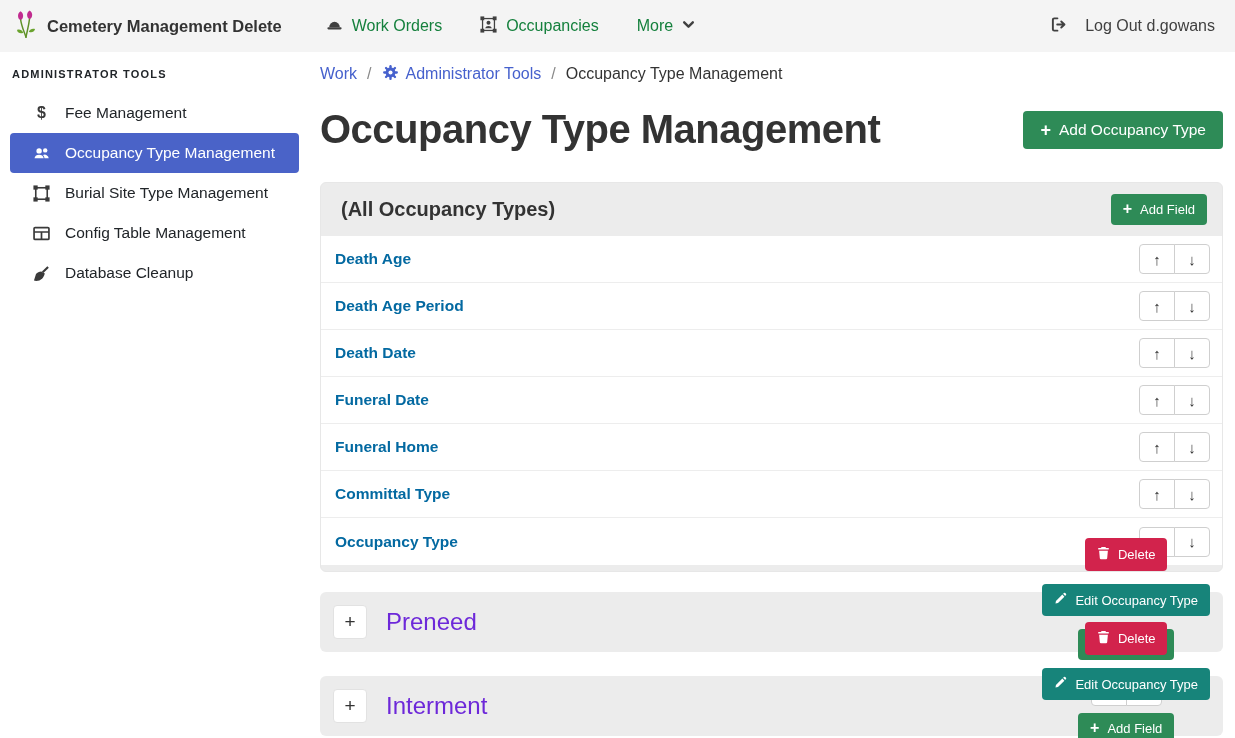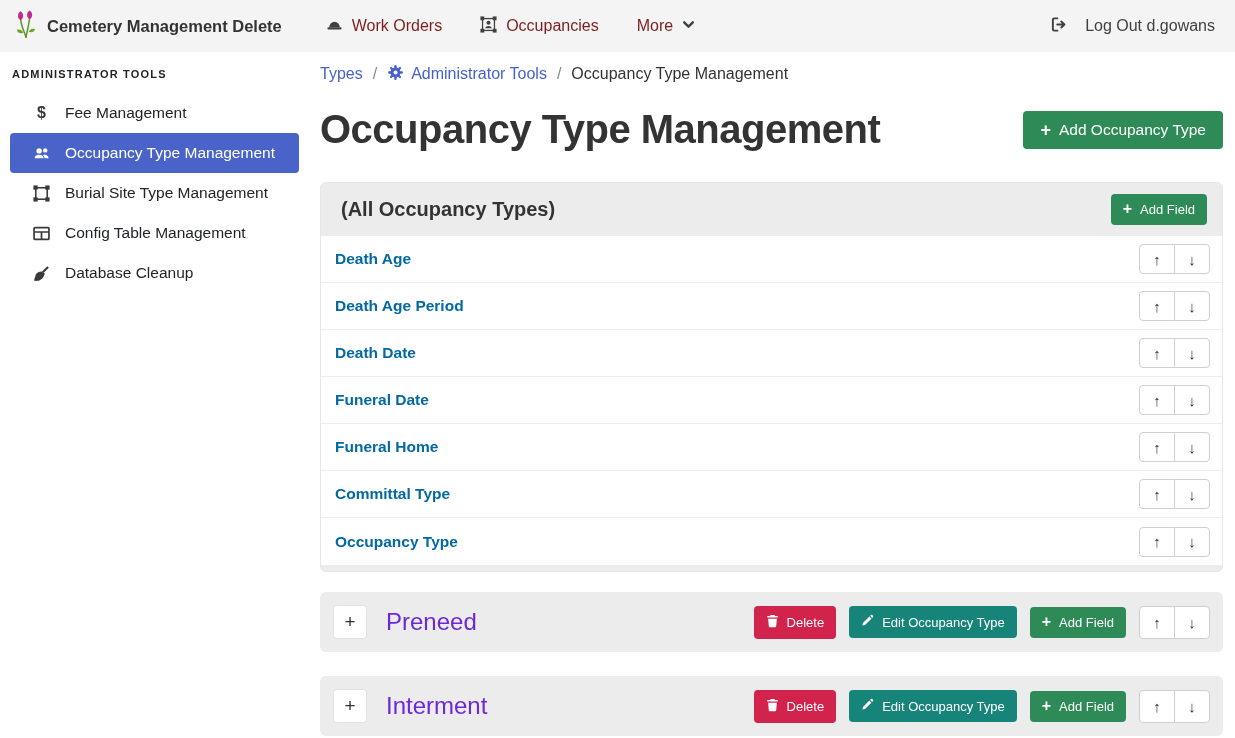--- a/index.html
+++ b/index.html
@@ -3,21 +3,21 @@
 <meta charset="utf-8">
 <style>
   * { box-sizing: border-box; margin: 0; padding: 0; }
   html, body { width: 1235px; height: 738px; overflow: hidden; }
   body { font-family: "Liberation Sans", sans-serif; background: #fff; color: #333; }
 
   
   .navbar { height: 52px; background: #f4f4f4; display: flex; align-items: center; padding: 0 20px 0 14px; }
   .brand { display: flex; align-items: center; gap: 9px; font-weight: 700; font-size: 16.5px; color: #333; cursor: pointer; }
   .nav-links { display: flex; gap: 38px; margin-left: 44px; align-items: center; }
-  .nav-link { display: flex; align-items: center; gap: 9px; font-size: 16px; color: #7f1d1d; cursor: pointer; }
+  .nav-link { display: flex; align-items: center; gap: 9px; font-size: 16px; color: #15803d; cursor: pointer; }
   .nav-link svg, .logout svg { flex: 0 0 auto; }
   .logout { margin-left: auto; display: flex; align-items: center; gap: 18px; font-size: 16px; color: #404040; cursor: pointer; }
 
   
   .page-body { display: flex; align-items: flex-start; }
 
   
   .sidebar { width: 310px; flex: 0 0 310px; padding-top: 6px; }
   .side-label { font-size: 11px; font-weight: 600; letter-spacing: 1.2px; color: #212529; padding: 10px 12px 13px 12px; }
   .side-item { height: 40px; display: flex; align-items: center; gap: 13px; padding: 0 8px 0 21px; margin: 0 11px 0 10px; border-radius: 4px; font-size: 15.5px; color: #212529; cursor: pointer; white-space: nowrap; }
@@ -60,21 +60,21 @@
   .arrow-btn { width: 36px; height: 30px; background: #fff; border: 1px solid #cfcfcf; color: #333; font-size: 15px; display: flex; align-items: center; justify-content: center; cursor: pointer; font-family: inherit; }
   .arrow-btn:first-child { border-radius: 4px 0 0 4px; }
   .arrow-btn:last-child { border-radius: 0 4px 4px 0; margin-left: -1px; }
   .arrow-group.tall .arrow-btn { height: 33px; }
 
   
   .section-bar { display: flex; align-items: center; background: #ececec; border-radius: 6px; height: 60px; padding: 0 13px; margin-top: 20px; }
   .section-bar + .section-bar, .section-bar.second { margin-top: 24px; }
   .expand-btn { width: 34px; height: 34px; background: #fff; border: 1px solid #e2e2e2; border-radius: 4px; font-size: 19px; color: #333; display: flex; align-items: center; justify-content: center; cursor: pointer; font-family: inherit; }
   .section-title { font-size: 24px; color: #6d28d9; font-weight: 400; margin-left: 19px; }
-  .section-actions { margin-left: auto; display: flex; align-items: center; gap: 13px; }
+  .section-actions { margin-left: auto; display: flex; align-items: center; gap: 13px; flex-direction: column; }
 </style>
 </head>
 <body>
 
 <div class="navbar">
   <div class="brand">
     <span>
       <svg viewBox="0 0 26 32" width="24" height="29">
         <g stroke="#5f9128" stroke-width="1.6" fill="none" stroke-linecap="round">
           <path d="M7 10 C8 18 11 24 13 30"></path>
@@ -195,21 +195,21 @@
         </svg>
       </span>
       <span>Database Cleanup</span>
     </div>
   </div>
 
   <div class="main">
 
     <div class="breadcrumb">
       <a class="crumb-link">
-        <span>Types</span>
+        <span>Work</span>
       </a>
       <span class="crumb-sep">/</span>
       <a class="crumb-link">
         <span>
           <svg viewBox="0 0 16 16" width="17" height="17">
             <g fill="#4661cd">
               <rect x="6.9" y="1" width="2.2" height="14" rx="1"></rect>
               <rect x="6.9" y="1" width="2.2" height="14" rx="1" transform="rotate(45 8 8)"></rect>
               <rect x="6.9" y="1" width="2.2" height="14" rx="1" transform="rotate(90 8 8)"></rect>
               <rect x="6.9" y="1" width="2.2" height="14" rx="1" transform="rotate(135 8 8)"></rect>

